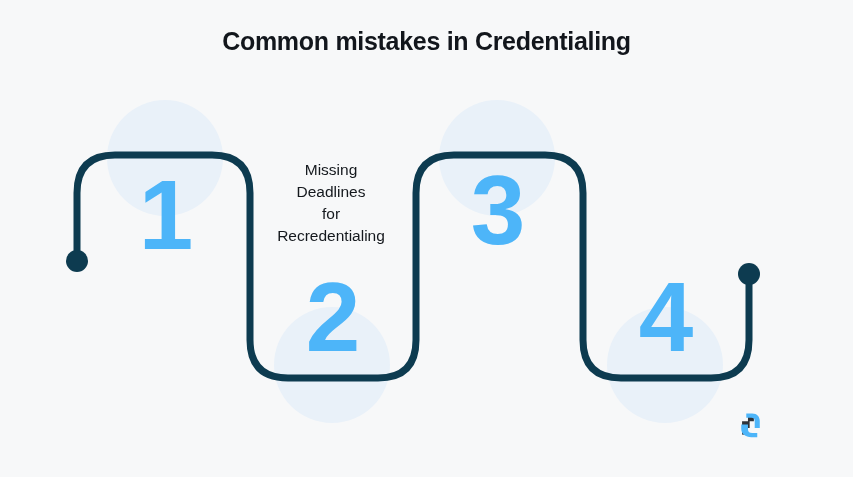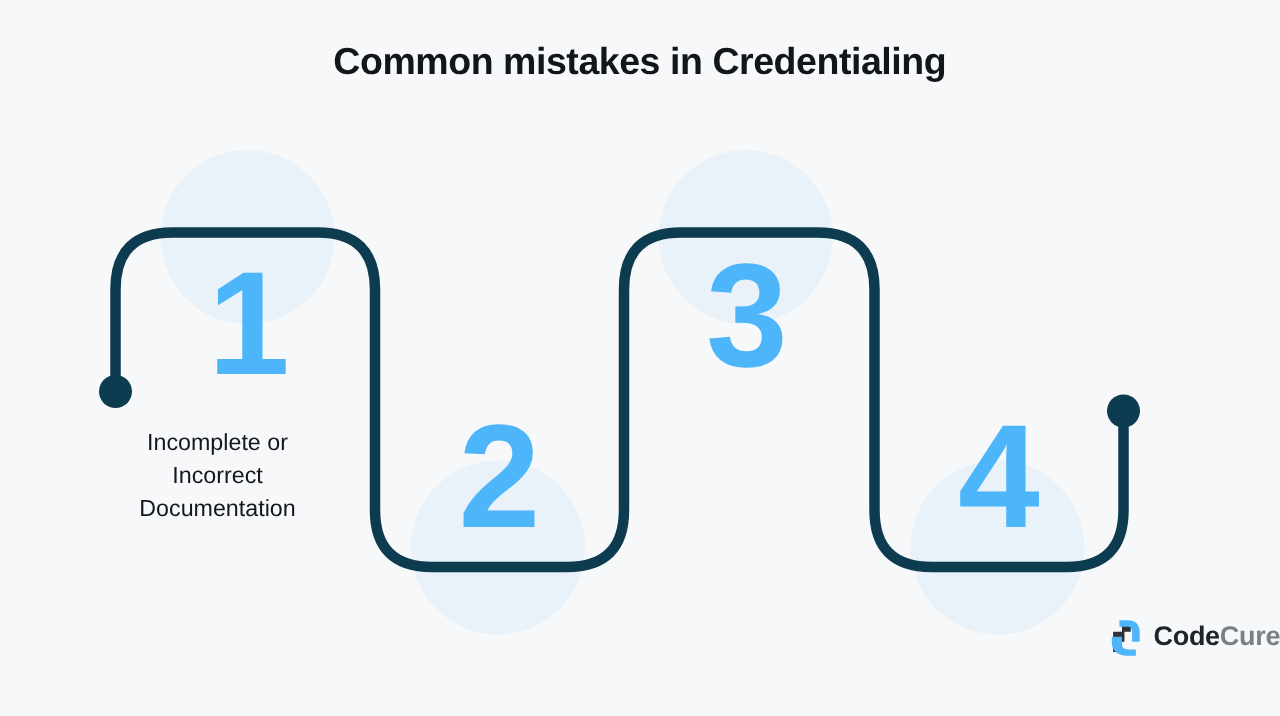--- a/index.html
+++ b/index.html
@@ -128,27 +128,24 @@
 
     <circle cx="77" cy="261" r="11" fill="#0d3b50"></circle>
     <circle cx="749" cy="274" r="11" fill="#0d3b50"></circle>
   </svg>
 
   <div class="step-number n1">1</div>
   <div class="step-number n2">2</div>
   <div class="step-number n3">3</div>
   <div class="step-number n4">4</div>
 
-  <div class="step-label l1">Incomplete or<br>Incorrect<br>Documentation</div>
+  <div class="step-label l2">Missing<br>Deadlines<br>for<br>Recredentialing</div>
 
   <div class="logo">
     <svg class="logo-mark" viewBox="0 0 32 32">
       <path d="M13 4 L20 4 L20 12 L15 12 L15 20 L6 20 L6 12 L13 12 Z" fill="#2e3238"></path>
       <path d="M6 20 L13 20 L13 28 L6 28 Z" fill="#2e3238"></path>
       <path d="M18 3 C24 3 27 7 27 12 L27 20 L21 20 L21 12 C21 9 19.5 8 17 8 L11 8 L11 3 Z" fill="#4db5f9"></path>
       <path d="M5 16 L13 16 L13 22 C13 25 15 26 18 26 L24 26 L24 31 L17 31 C10 31 5 27 5 21 Z" fill="#4db5f9"></path>
     </svg>
-    <div class="logo-text">
-      <span class="lt-dark">Code</span><span class="lt-gray">Cure</span>
-    </div>
   </div>
 
 </div>
 
 </body></html>

